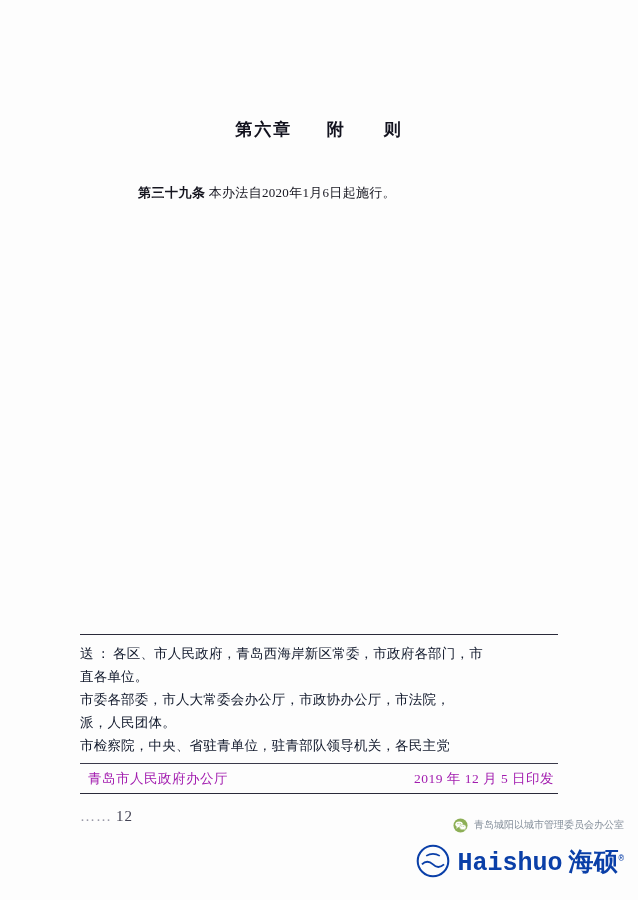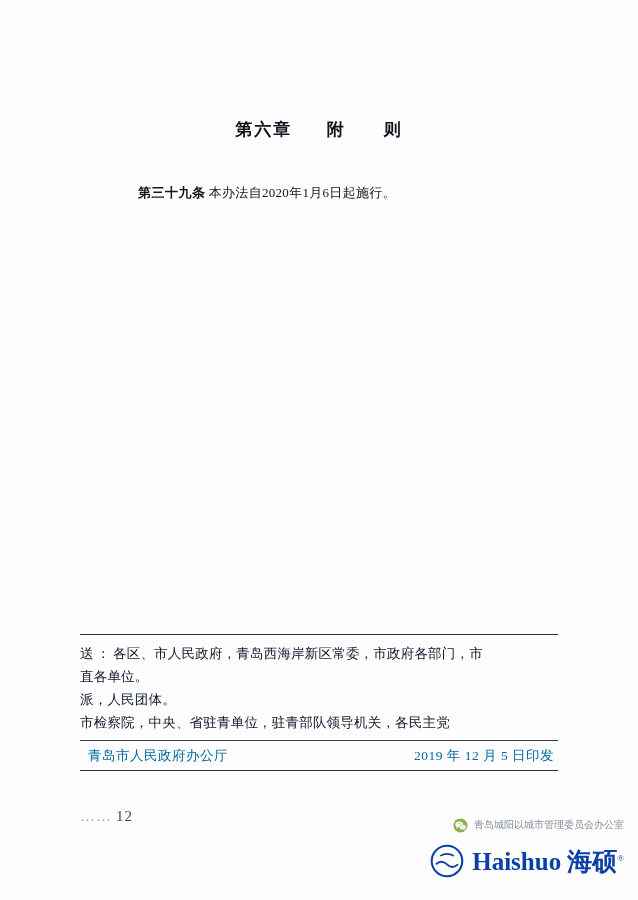--- a/index.html
+++ b/index.html
@@ -94,21 +94,21 @@
     letter-spacing: 3px;
   }
 
   .footer-row {
     display: flex;
     justify-content: space-between;
     align-items: baseline;
     font-size: 13.5px;
     letter-spacing: 0.5px;
     padding: 6px 4px 5px 8px;
-    color: #0369a1;
+    color: #a21caf;
   }
 
   
   .page-number {
     position: absolute;
     top: 808px;
     left: 80px;
     font-size: 15px;
     color: #444455;
     letter-spacing: 1px;
@@ -151,21 +151,21 @@
     display: flex;
     align-items: center;
     gap: 8px;
   }
   .brand-mark {
     width: 34px;
     height: 34px;
     flex: 0 0 34px;
   }
   .brand-text {
-    font-family: Liberation Serif, serif;
+    font-family: Liberation Mono, monospace;
     font-weight: bold;
     font-size: 25px;
     color: #0a3fa8;
     letter-spacing: 0px;
     white-space: nowrap;
   }
   .brand-text .cn {
     margin-left: 6px;
   }
   .brand-reg {
@@ -191,20 +191,21 @@
     <span class="art-body">本办法自2020年1月6日起施行。</span>
   </div>
 
   <div class="dist-block">
     <hr class="rule">
     <div class="dist-body">
       <span class="dist-line first">
         <span class="dist-label">送：</span><span>各区、市人民政府，青岛西海岸新区常委，市政府各部门，市</span>
       </span>
       <span class="dist-line">直各单位。</span>
+      <span class="dist-line">市委各部委，市人大常委会办公厅，市政协办公厅，市法院，</span>
       <span class="dist-line">派，人民团体。</span>
       <span class="dist-line">市检察院，中央、省驻青单位，驻青部队领导机关，各民主党</span>
     </div>
     <hr class="rule thin">
     <div class="footer-row">
       <span>青岛市人民政府办公厅</span>
       <span>2019 年 12 月 5 日印发</span>
     </div>
     <hr class="rule">
   </div>

